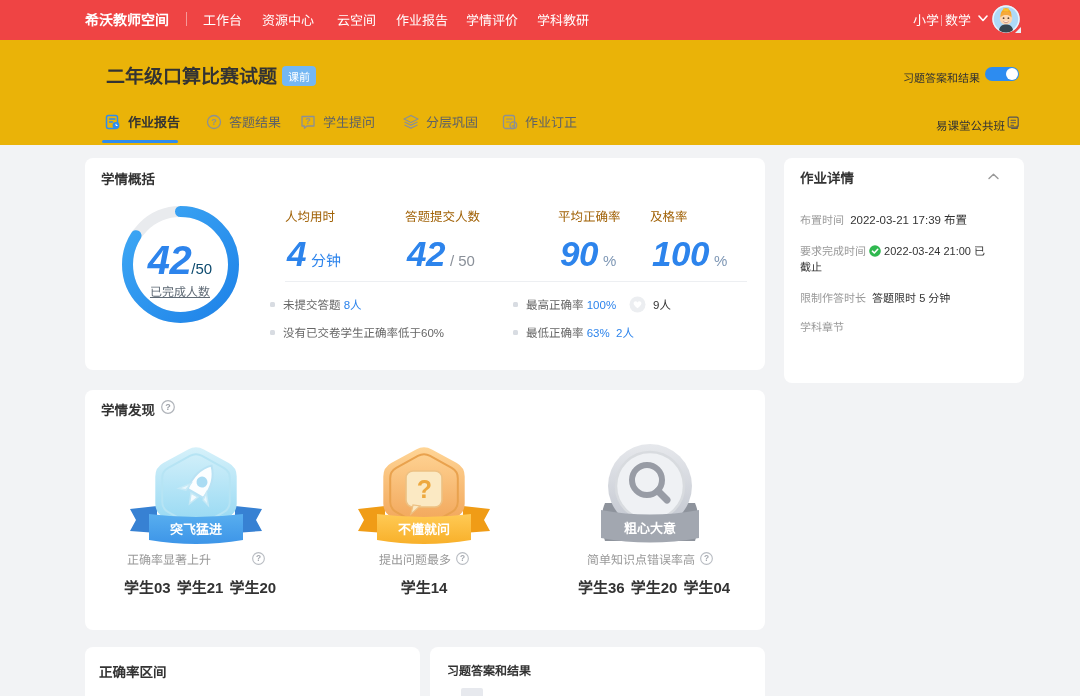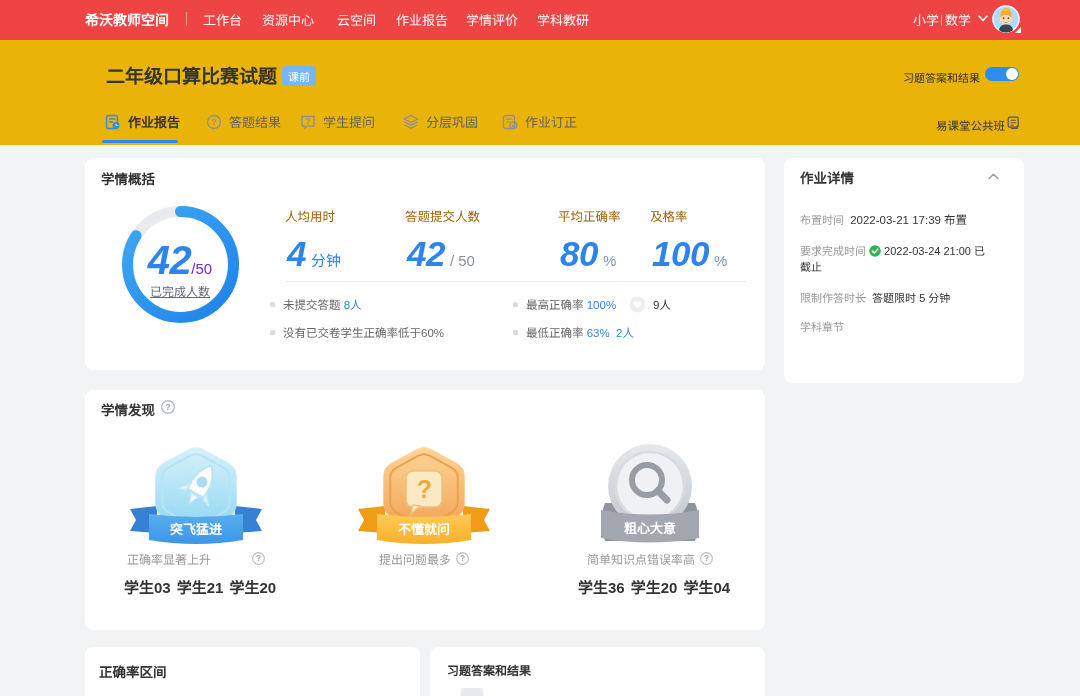--- a/index.html
+++ b/index.html
@@ -128,35 +128,35 @@
     <defs>
         <linearGradient id="rg" x1="0" y1="1" x2="1" y2="0">
           <stop offset="0" stop-color="#1e82e8"></stop>
           <stop offset="1" stop-color="#3fa9f5"></stop>
         </linearGradient>
       </defs>
     <circle cx="58.5" cy="58.5" r="53" fill="none" stroke="#e9ebee" stroke-width="11"></circle>
     <circle cx="58.5" cy="58.5" r="53" fill="none" stroke="url(#rg)" stroke-width="11" stroke-linecap="round" stroke-dasharray="279.8 53.2" transform="rotate(-90 58.5 58.5)"></circle>
   </svg>
   <div style="position:absolute; left:25px; top:80px; width:140px; text-align:center; white-space:nowrap;">
-    <span class="num" style="font-size:40px;">42</span><span style="font-size:15px; color:#6d28d9;">/50</span>
+    <span class="num" style="font-size:40px;">42</span><span style="font-size:15px; color:#0c4a6e;">/50</span>
   </div>
   <div style="position:absolute; left:25px; top:124px; width:140px; font-size:12px; color:#5f6a75; text-align:center;text-decoration:underline;">已完成人数</div>
 
   <div class="stat" style="left:200px;">
       <div class="slabel">人均用时</div>
       <div class="sval"><span class="num" style="font-size:35px;">4</span><span class="sunit blue">分钟</span></div>
     </div>
   <div class="stat" style="left:320px;">
       <div class="slabel">答题提交人数</div>
       <div class="sval"><span class="num" style="font-size:35px;">42</span><span class="sunit" style="color:#8a9099;">/ 50</span></div>
     </div>
   <div class="stat" style="left:440px;margin-left:33px;">
       <div class="slabel">平均正确率</div>
-      <div class="sval"><span class="num" style="font-size:35px;">80</span><span class="sunit" style="color:#7e97b5;">%</span></div>
+      <div class="sval"><span class="num" style="font-size:35px;">90</span><span class="sunit" style="color:#7e97b5;">%</span></div>
     </div>
   <div class="stat" style="left:565px;">
       <div class="slabel">及格率</div>
       <div class="sval"><span class="num" style="font-size:35px;">100</span><span class="sunit" style="color:#7e97b5;">%</span></div>
     </div>
   <div style="position:absolute; left:200px; top:123px; width:462px; height:1px; background:#edeff2;"></div>
 
   <div class="brow" style="left:185px; top:138px;"><span class="dot" style="margin-right:8px; vertical-align:2px;"></span>未提交答题 <span class="blue">8人</span></div>
   <div class="brow" style="left:185px; top:166px;"><span class="dot" style="margin-right:8px; vertical-align:2px;"></span>没有已交卷学生正确率低于60%</div>
   <div class="brow" style="left:428px; top:138px;"><span class="dot" style="margin-right:8px; vertical-align:2px;"></span>最高正确率 <span class="blue">100%</span></div>
@@ -248,20 +248,21 @@
     <path d="M28,72 Q75,78 122,72 L122,98 Q75,106 28,98 Z" fill="url(#bb2)"></path>
     <text x="75" y="92" font-size="13" fill="#fff" text-anchor="middle" font-weight="bold">不懂就问</text>
   </svg>
   <div class="bcap" style="left:264px;">
       <span>提出问题最多</span>
       <svg width="13" height="13" viewBox="0 0 14 14" style="margin-left:5px;">
         <circle cx="7" cy="7" r="6.3" fill="none" stroke="#b8bcc2" stroke-width="1.2"></circle>
         <text x="7" y="10.2" font-size="9" fill="#a5a9b0" text-anchor="middle" font-weight="bold">?</text>
       </svg>
     </div>
+  <div class="bstu" style="left:264px;"><span>学生14</span></div>
 
   <svg style="position:absolute; left:490px; top:52px;" width="150" height="108" viewBox="0 0 150 108">
     <defs>
       <linearGradient id="bh3" x1="0" y1="0" x2="0" y2="1">
           <stop offset="0" stop-color="#e6e8ec"></stop>
           <stop offset="1" stop-color="#c2c6cf"></stop>
         </linearGradient>
     </defs>
     <path d="M30,61 Q23,77 30,99 L52,99 L52,61 Z" fill="#8e939c"></path>
     <path d="M120,61 Q127,77 120,99 L98,99 L98,61 Z" fill="#8e939c"></path>

